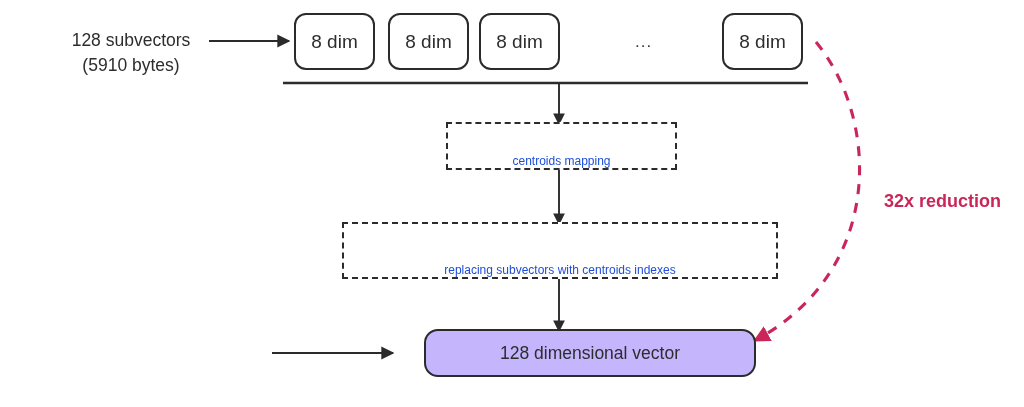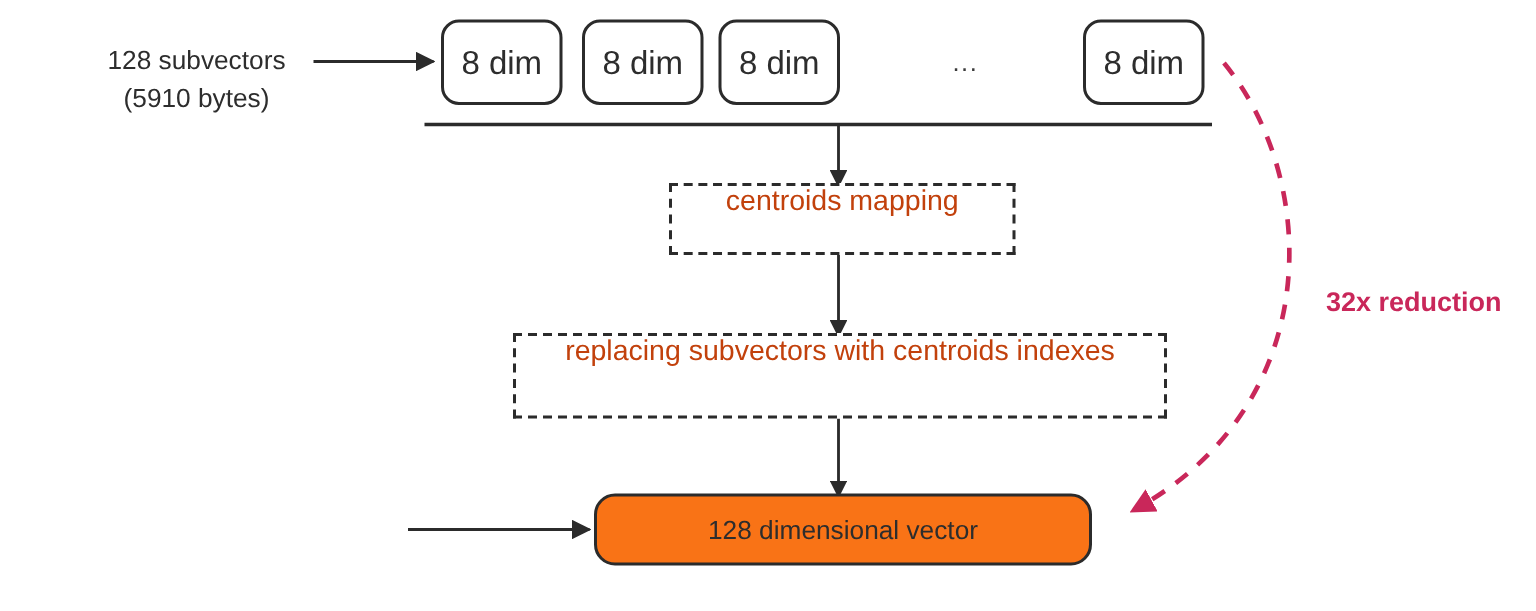--- a/index.html
+++ b/index.html
@@ -35,46 +35,47 @@
 
   
   .chip {
     position: absolute;
     border: 2.2px solid #2b2b2b;
     border-radius: 12px;
     background: #ffffff;
     display: flex;
     align-items: center;
     justify-content: center;
-    font-size: 22px;
+    font-size: 19px;
     color: #2d2d2d;
     box-sizing: border-box;
   }
   .bigbox {
     position: absolute;
     border: 2.4px solid #2b2b2b;
     border-radius: 14px;
-    background: #f97316;
+    background: #c4b5fd;
     display: flex;
     align-items: center;
     justify-content: center;
     font-size: 17.5px;
     color: #2d2d2d;
     box-sizing: border-box;
+    margin-left: 28px;
   }
   
   .dashbox {
     position: absolute;
     border: 2.4px dashed #2b2b2b;
     background: #ffffff;
     display: flex;
-    align-items: flex-start;
+    align-items: flex-end;
     justify-content: center;
-    font-size: 19px;
-    color: #c2410c;
+    font-size: 12px;
+    color: #1d4ed8;
     box-sizing: border-box;
   }
   
   .ellipsis {
     position: absolute;
     font-size: 17px;
     color: #3a3a3a;
     letter-spacing: 1px;
   }
   

